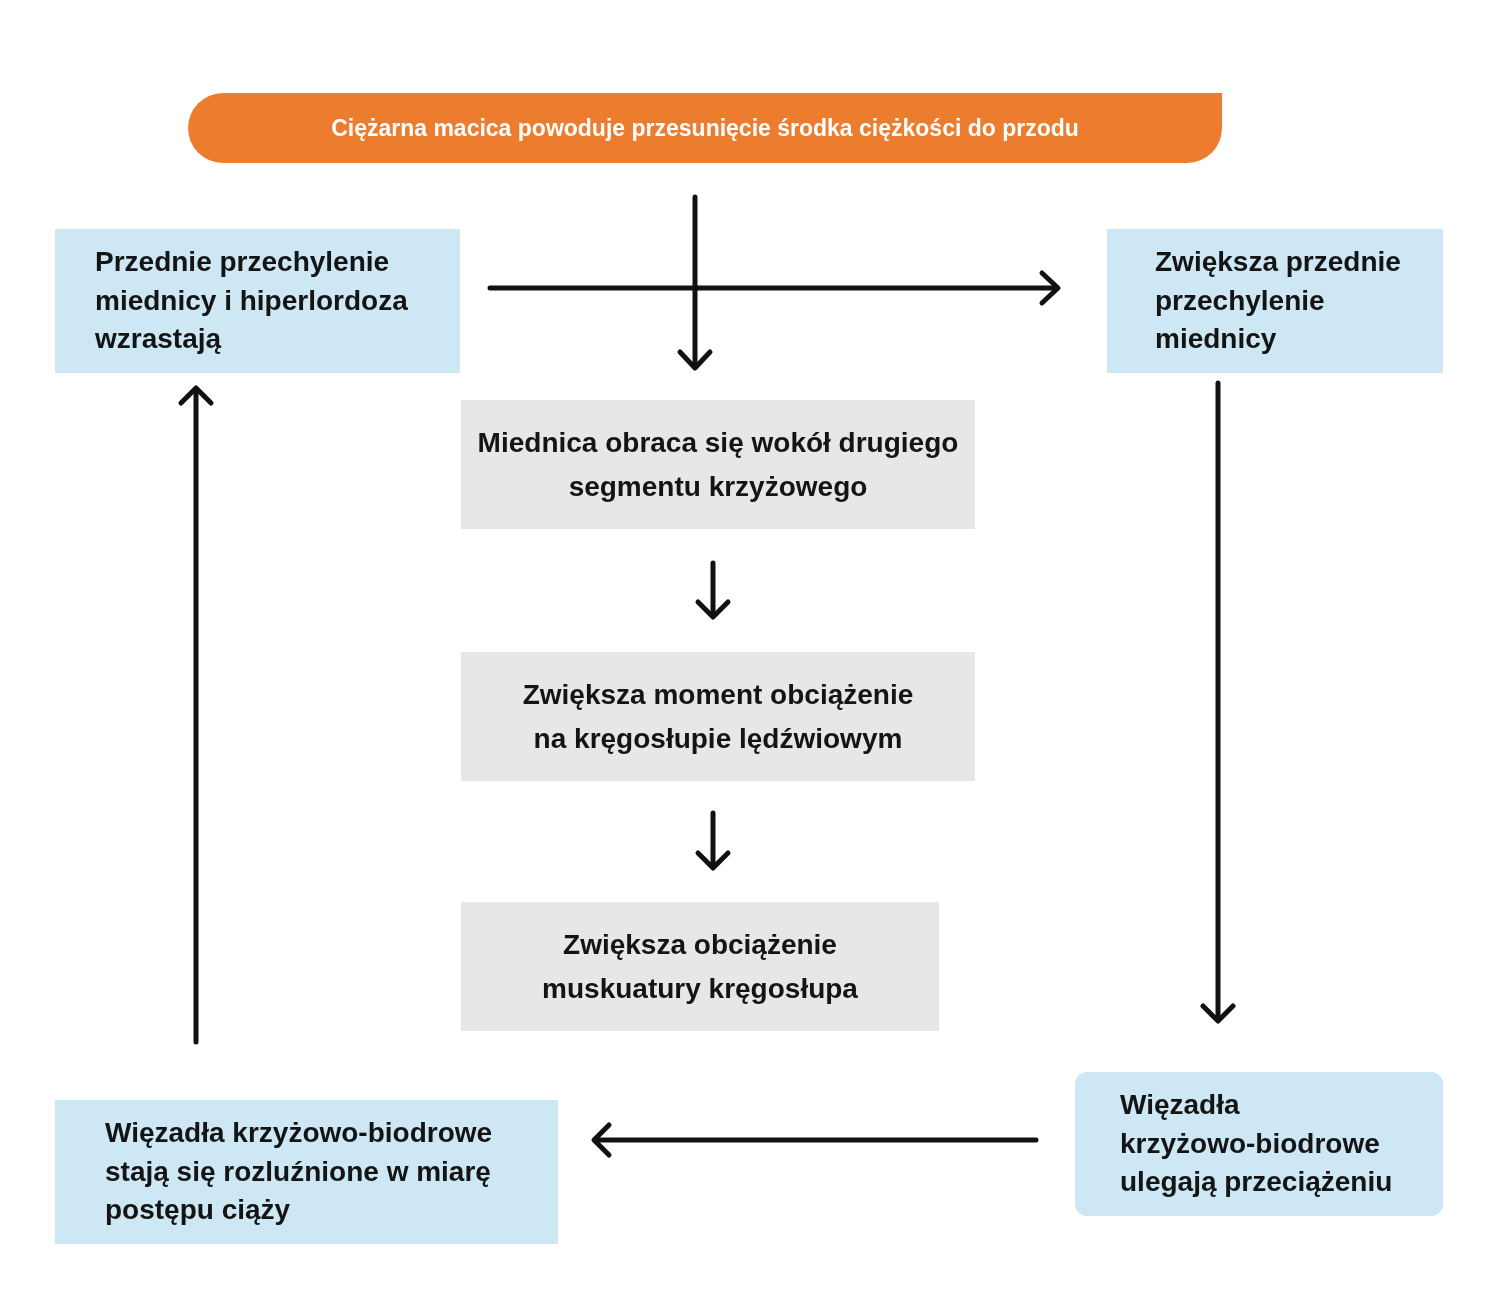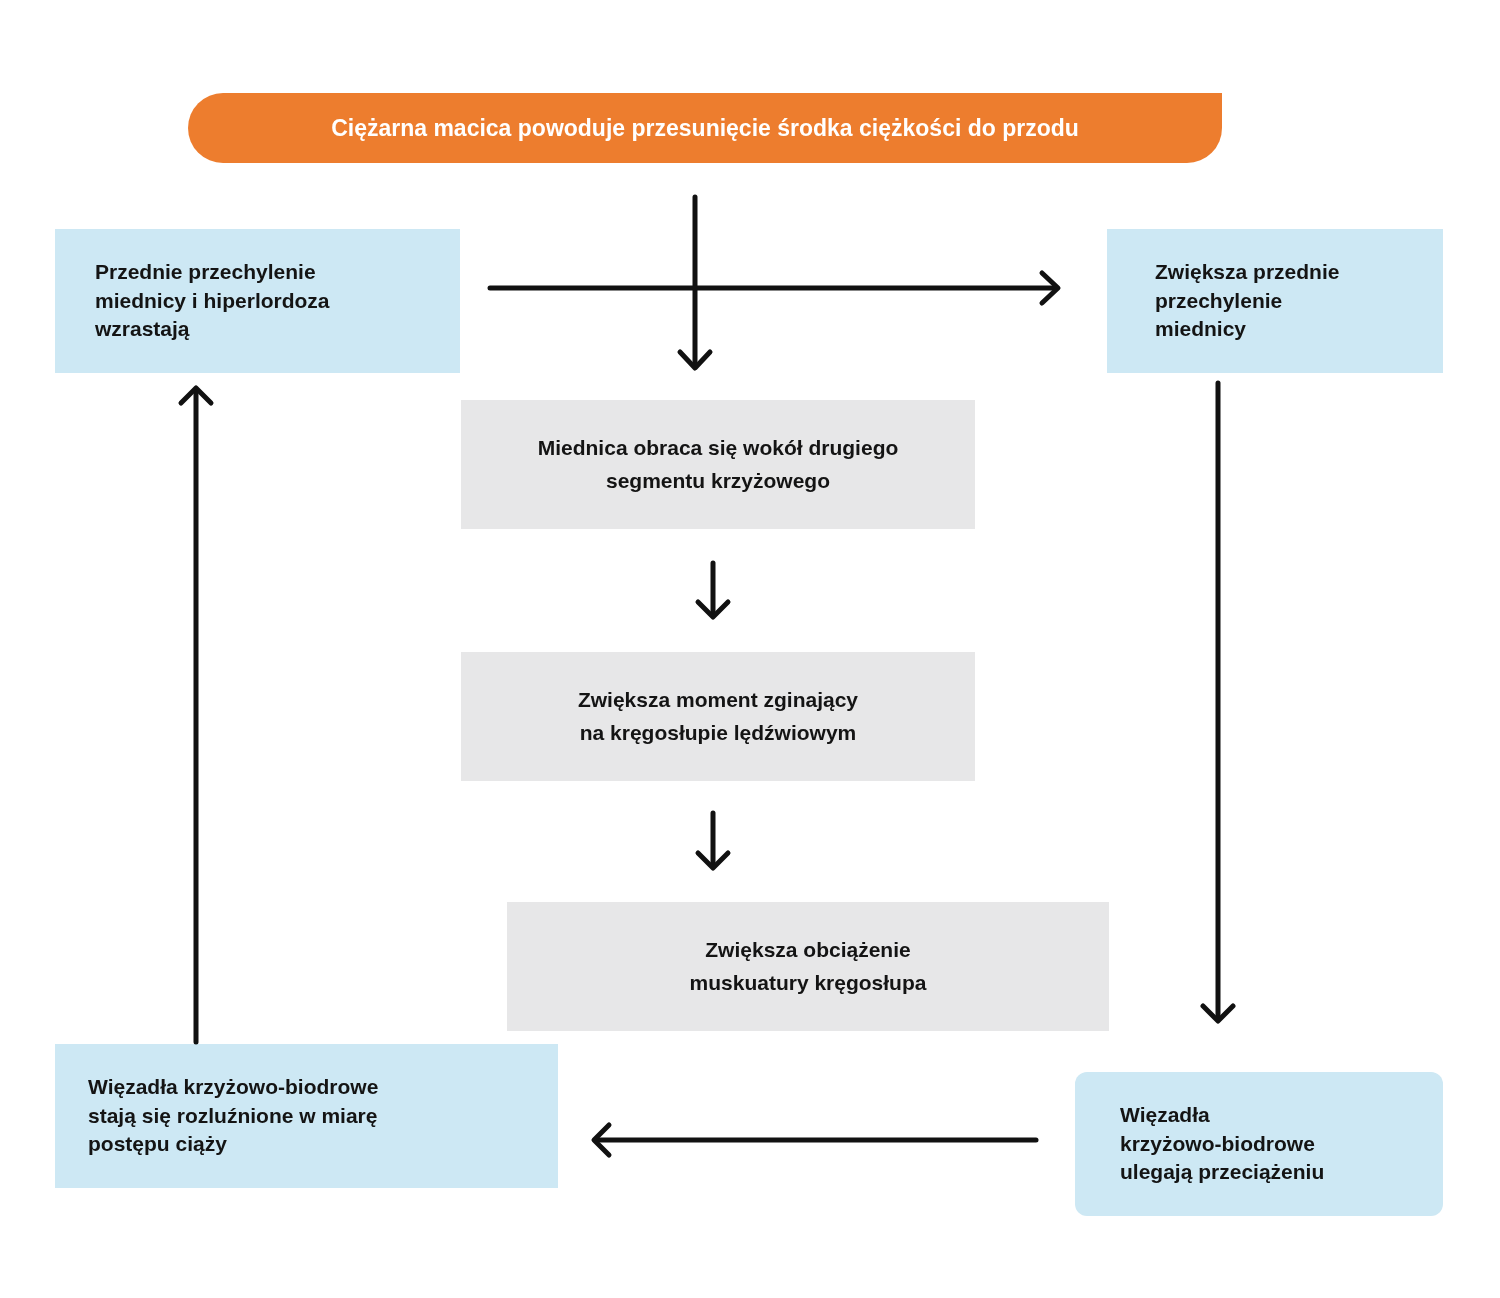--- a/index.html
+++ b/index.html
@@ -23,39 +23,39 @@
     border-radius: 36px 0 36px 36px;
     display: flex; align-items: center; justify-content: center;
     color: #ffffff;
     font-size: 23px;
     white-space: nowrap;
   }
 
   .node {
     position: absolute;
     display: flex; align-items: center;
-    font-size: 21px;
+    font-size: 28px;
     line-height: 1.38;
   }
   .node .txt { white-space: pre-line; }
 
   .blue { background: #CDE8F4; }
   .gray {
     background: #E7E7E8;
     justify-content: center;
     text-align: center;
     line-height: 1.55;
   }
 
   #node-tl { left: 55px;  top: 229px;  width: 405px; height: 144px; padding-left: 40px; }
   #node-tr { left: 1107px; top: 229px; width: 336px; height: 144px; padding-left: 48px; }
   #node-c1 { left: 461px; top: 400px;  width: 514px; height: 129px; padding: 12px 15px; }
   #node-c2 { left: 461px; top: 652px;  width: 514px; height: 129px; padding: 0 15px; }
-  #node-c3 { left: 461px; top: 902px;  width: 602px; height: 129px; padding: 0 32px; margin-left: 46px; }
-  #node-bl { left: 55px;  top: 1044px; width: 503px; height: 144px; padding-left: 33px; }
+  #node-c3 { left: 461px; top: 902px;  width: 478px; height: 129px; padding: 0 32px; }
+  #node-bl { left: 55px;  top: 1100px; width: 503px; height: 144px; padding-left: 50px; }
   #node-br { left: 1075px; top: 1072px; width: 368px; height: 144px; padding-left: 45px; border-radius: 12px; }
 
   svg.arrows {
     position: absolute;
     left: 0; top: 0;
     width: 1500px; height: 1298px;
     pointer-events: none;
   }
   svg.arrows line, svg.arrows path {
     stroke: #111111;
@@ -85,21 +85,21 @@
 przechylenie
 miednicy</span>
   </div>
 
   <div class="node gray" id="node-c1">
     <span class="txt">Miednica obraca się wokół drugiego
 segmentu krzyżowego</span>
   </div>
 
   <div class="node gray" id="node-c2">
-    <span class="txt">Zwiększa moment zginający
+    <span class="txt">Zwiększa moment obciążenie
 na kręgosłupie lędźwiowym</span>
   </div>
 
   <div class="node gray" id="node-c3">
     <span class="txt">Zwiększa obciążenie
 muskuatury kręgosłupa</span>
   </div>
 
   <div class="node blue" id="node-bl">
     <span class="txt">Więzadła krzyżowo-biodrowe

